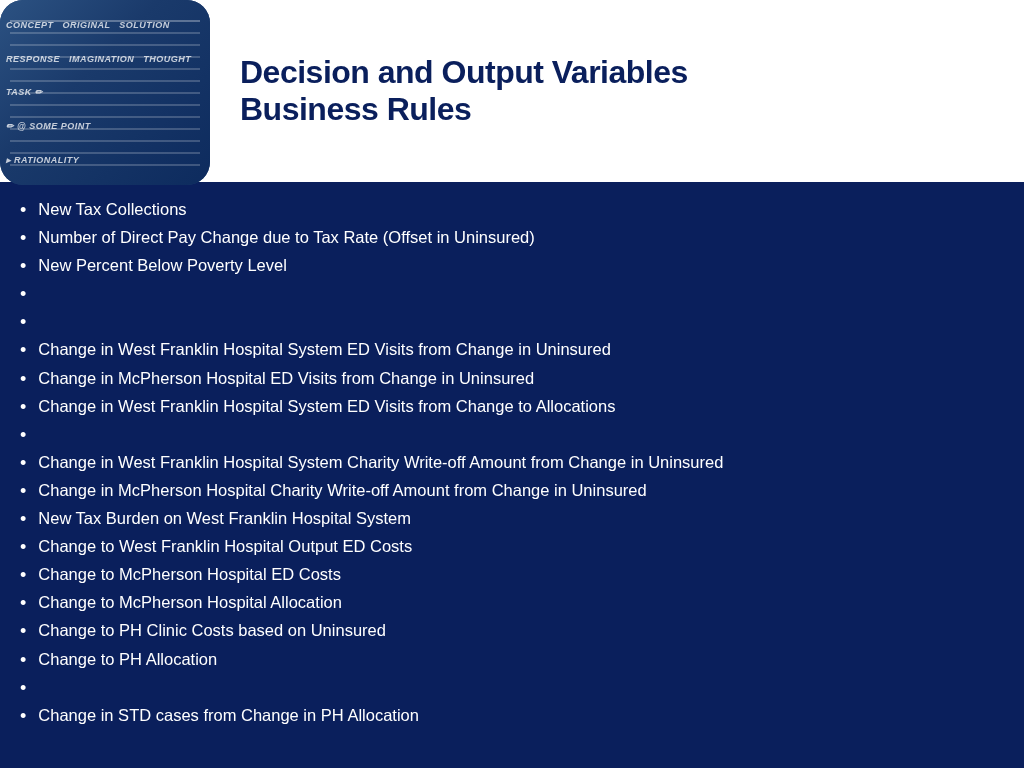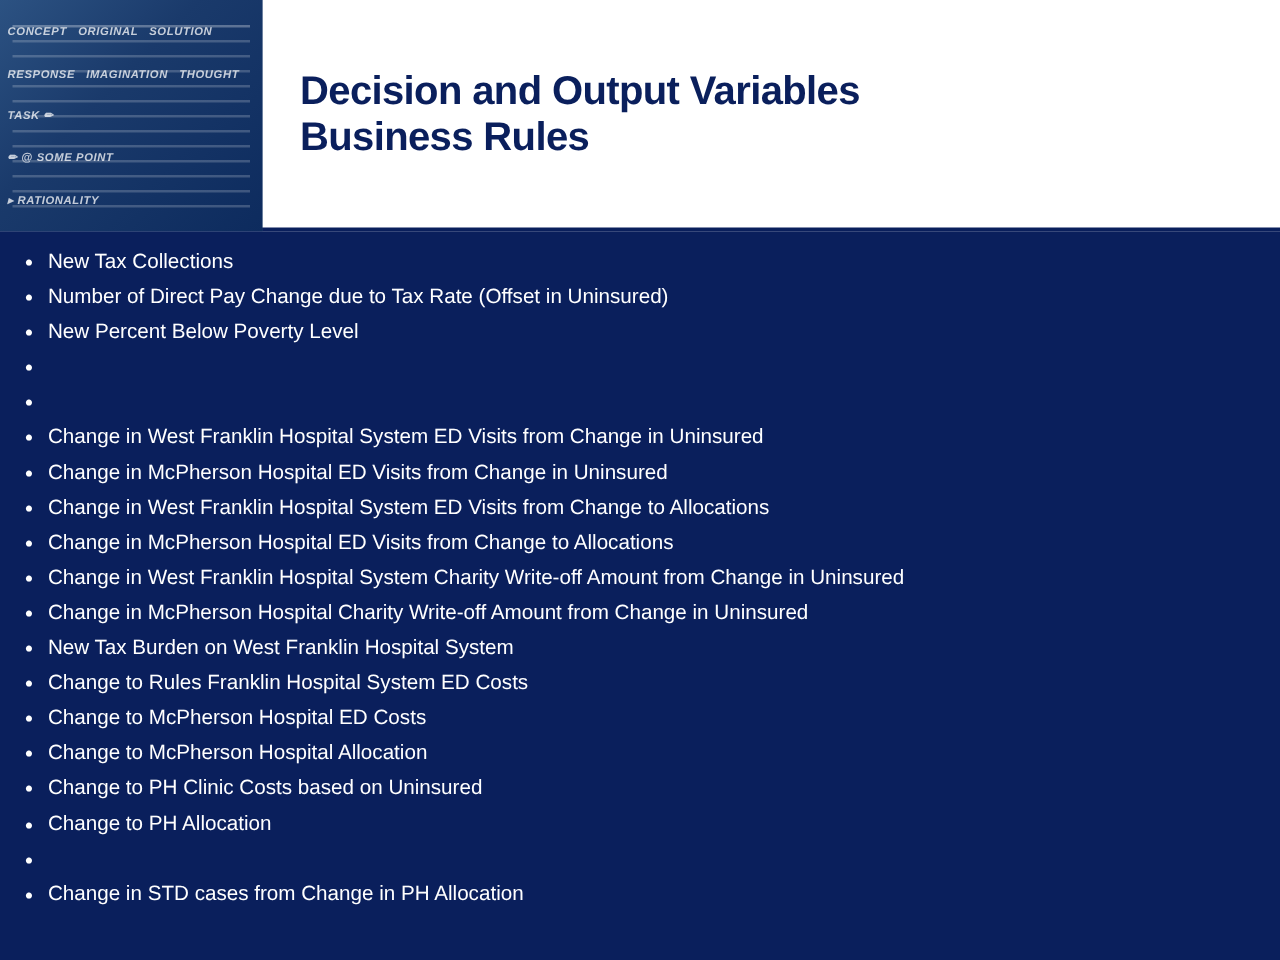--- a/index.html
+++ b/index.html
@@ -31,20 +31,21 @@
       border-bottom: 3px solid #0a1f5c;
     }
 
     .header-image {
       width: 210px;
       height: 185px;
       background: #1a3a6b;
       flex-shrink: 0;
       position: relative;
       overflow: hidden;
+      border-radius: 23px;
     }
 
     
     .header-image-inner {
       width: 100%;
       height: 100%;
       background: linear-gradient(135deg, #2c5282 0%, #1a3a6b 40%, #0d2b5e 100%);
       position: relative;
       display: flex;
       align-items: center;
@@ -211,37 +212,36 @@
         <li>
           <span class="bullet-dot">•</span>
           <span class="bullet-text">Change in McPherson Hospital ED Visits from Change in Uninsured</span>
         </li>
         <li>
           <span class="bullet-dot">•</span>
           <span class="bullet-text">Change in West Franklin Hospital System ED Visits from Change to Allocations</span>
         </li>
         <li>
           <span class="bullet-dot">•</span>
-          <span class="bullet-text">Change in McPherson Hospital ED Visits from Change to Allocations</span>
         </li>
         <li>
           <span class="bullet-dot">•</span>
           <span class="bullet-text">Change in West Franklin Hospital System Charity Write-off Amount from Change in Uninsured</span>
         </li>
         <li>
           <span class="bullet-dot">•</span>
           <span class="bullet-text">Change in McPherson Hospital Charity Write-off Amount from Change in Uninsured</span>
         </li>
         <li>
           <span class="bullet-dot">•</span>
           <span class="bullet-text">New Tax Burden on West Franklin Hospital System</span>
         </li>
         <li>
           <span class="bullet-dot">•</span>
-          <span class="bullet-text">Change to Rules Franklin Hospital System ED Costs</span>
+          <span class="bullet-text">Change to West Franklin Hospital Output ED Costs</span>
         </li>
         <li>
           <span class="bullet-dot">•</span>
           <span class="bullet-text">Change to McPherson Hospital ED Costs</span>
         </li>
         <li>
           <span class="bullet-dot">•</span>
           <span class="bullet-text">Change to McPherson Hospital Allocation</span>
         </li>
         <li>

